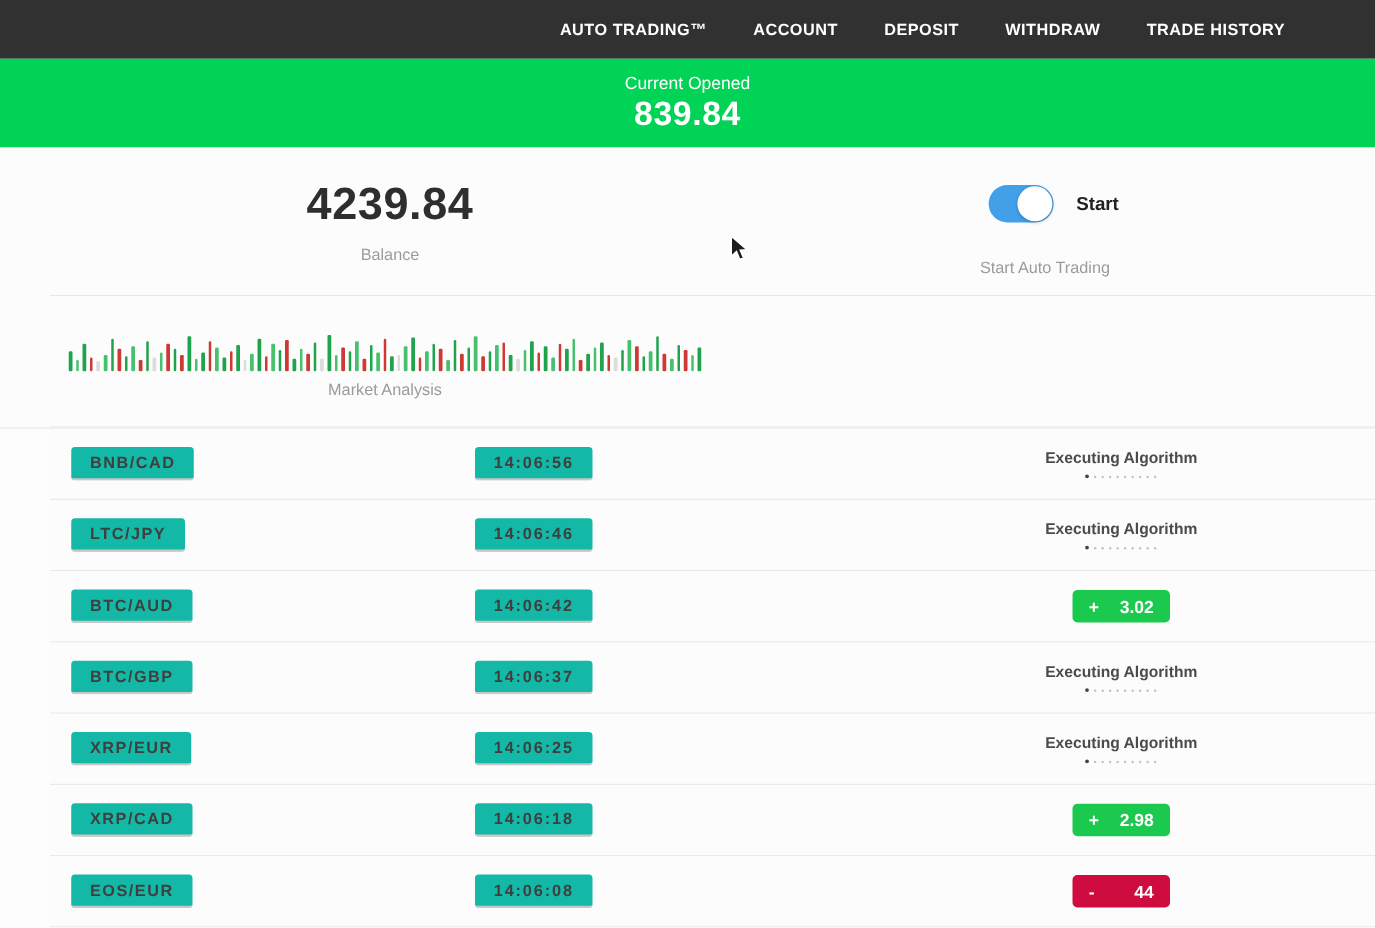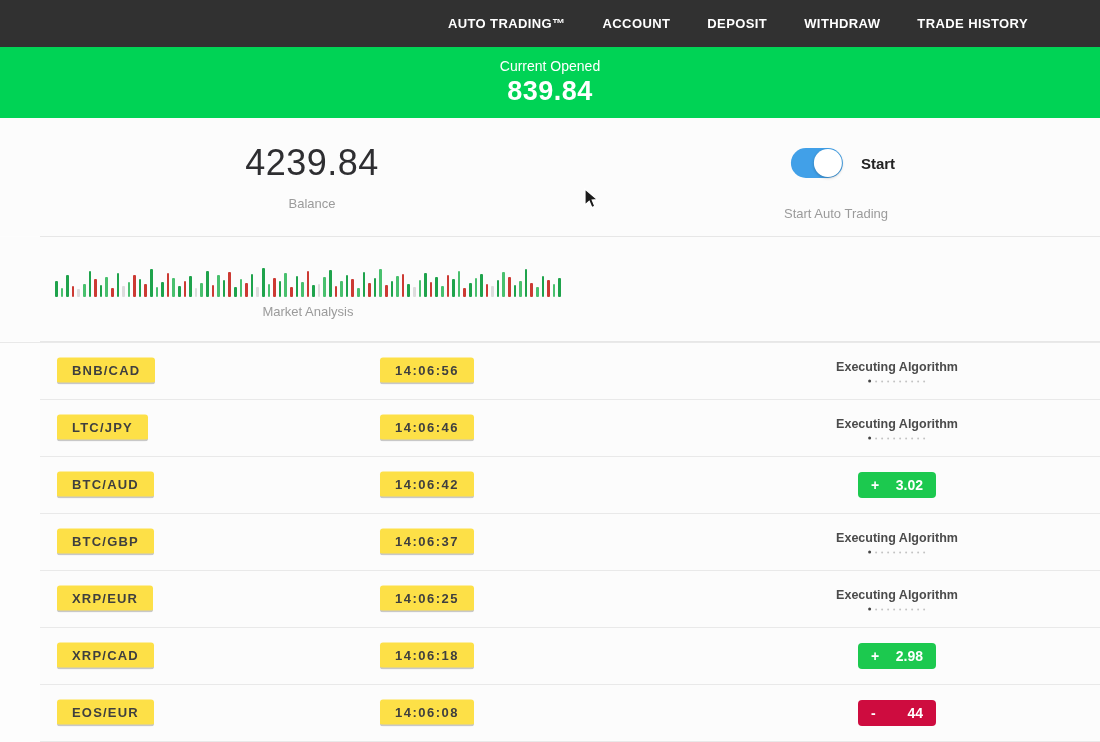--- a/index.html
+++ b/index.html
@@ -35,21 +35,21 @@
   .banner-label{font-size:14px;}
   .banner-value{font-size:27px;font-weight:700;margin-top:2px;letter-spacing:.5px;}
   
   .stats1{position:relative;height:118px;background:#fcfcfc;}
   .stats2{position:relative;height:104px;background:#fcfcfc;}
   .hr{height:1px;background:#e7e7e7;margin-left:40px;}
   .balance-block{
     position:absolute;left:312px;top:24px;transform:translateX(-50%);
     text-align:center;
   }
-  .balance-value{font-size:36px;font-weight:400;color:#2e2e31;letter-spacing:.5px;}
+  .balance-value{font-size:36px;font-weight:700;color:#2e2e31;letter-spacing:.5px;}
   .stat-caption{font-size:13px;color:#9b9b9b;margin-top:12px;}
   .toggle-block{
     position:absolute;left:843px;top:30px;transform:translateX(-50%);
     display:flex;align-items:center;gap:18px;
   }
   .toggle{
     width:52px;height:30px;border-radius:15px;background:var(--toggle-blue);
     position:relative;cursor:pointer;flex:0 0 auto;
   }
   .toggle-knob{
@@ -72,21 +72,21 @@
   }
   .trades-value{font-size:28px;font-weight:700;color:#2e2e31;}
   .trades-label{font-size:13px;color:#9b9b9b;margin-top:8px;}
   
   .trade-row{
     height:57px;margin-left:40px;position:relative;
     border-bottom:1px solid #e9e9e9;background:#fcfcfc;
   }
   .rows-wrap{border-top:1px solid #e9e9e9;}
   .pill{
-    display:inline-block;background:#fde047;border-bottom:2px solid #c8c8c8;
+    display:inline-block;background:#14b8a6;border-bottom:2px solid #c8c8c8;
     border-radius:3px;font-size:13px;font-weight:700;color:#3f3f3f;
     padding:5px 15px;letter-spacing:1.2px;white-space:nowrap;
   }
   .pair-pill{position:absolute;left:17px;top:50%;transform:translateY(-50%);cursor:pointer;}
   .time-pill{
     position:absolute;left:340px;top:50%;transform:translateY(-50%);
     min-width:94px;text-align:center;letter-spacing:1.5px;
   }
   .status-cell{
     position:absolute;left:857px;top:50%;transform:translate(-50%,-50%);

